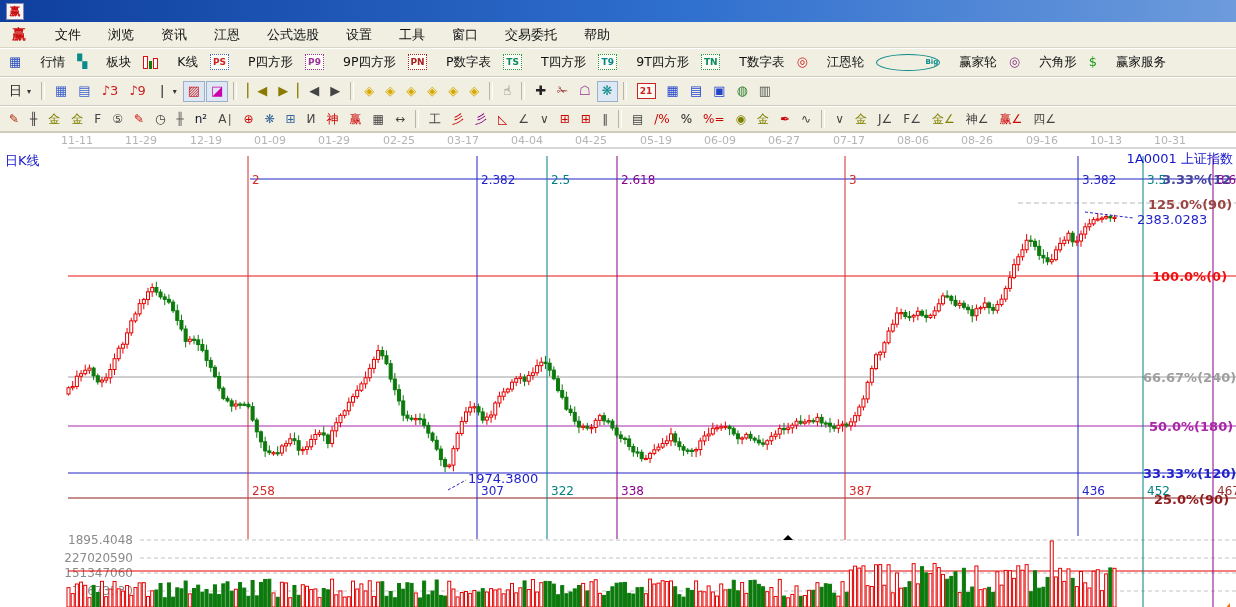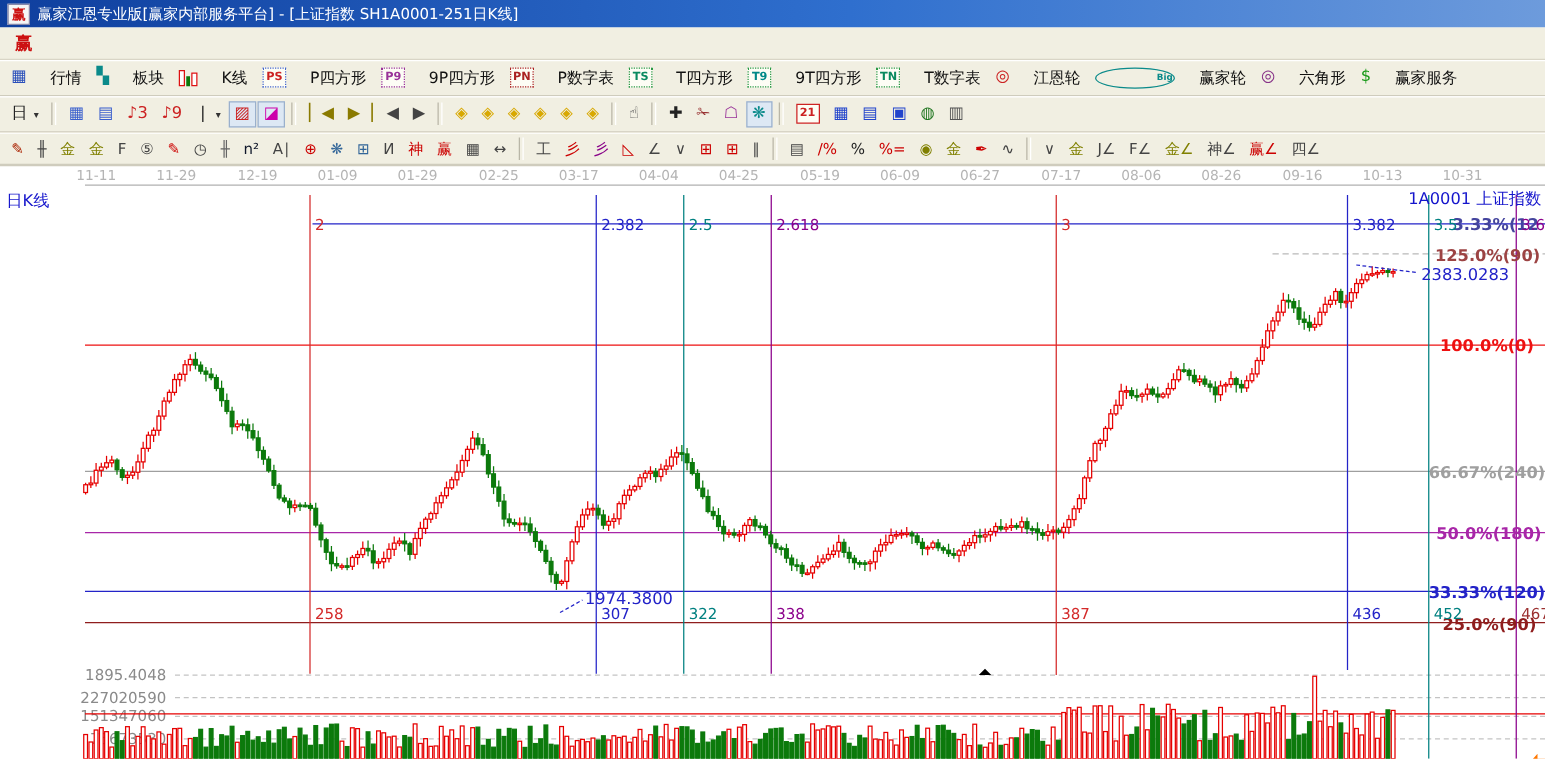--- a/index.html
+++ b/index.html
@@ -30,25 +30,36 @@
   .chart-area{position:relative;height:480px;background:#fff;border-top:1px solid #cfccbd;}
   .chart-area svg{display:block;}
   .floating-label{position:absolute;font-size:13px;color:#1515cc;}
   svg text{font-family:"DejaVu Sans","Liberation Sans",sans-serif;}
 </style>
 </head>
 <body>
 
 <div class="titlebar">
   <span class="applogo">赢</span>
-  <span>赢家江恩专业版[赢家内部服务平台] - [上证指数  SH1A0001-251日K线]</span>
 </div>
 
 <div class="menubar">
   <span class="applogo">赢</span>
+  <span id="menu-items" style="display:flex;gap:27px;">
+      <span class="menu-item">文件</span>
+      <span class="menu-item">浏览</span>
+      <span class="menu-item">资讯</span>
+      <span class="menu-item">江恩</span>
+      <span class="menu-item">公式选股</span>
+      <span class="menu-item">设置</span>
+      <span class="menu-item">工具</span>
+      <span class="menu-item">窗口</span>
+      <span class="menu-item">交易委托</span>
+      <span class="menu-item">帮助</span>
+    </span>
 </div>
 
 <div id="toolbar-quick" class="toolbar">
     <button class="tbtn">
       <span class="glyph" style="color: rgb(42, 79, 187);">▦</span>
       <span class="tlabel">行情</span>
     </button>
     <button class="tbtn">
       <span class="glyph" style="color: rgb(10, 138, 138);">▚</span>
       <span class="tlabel">板块</span>

